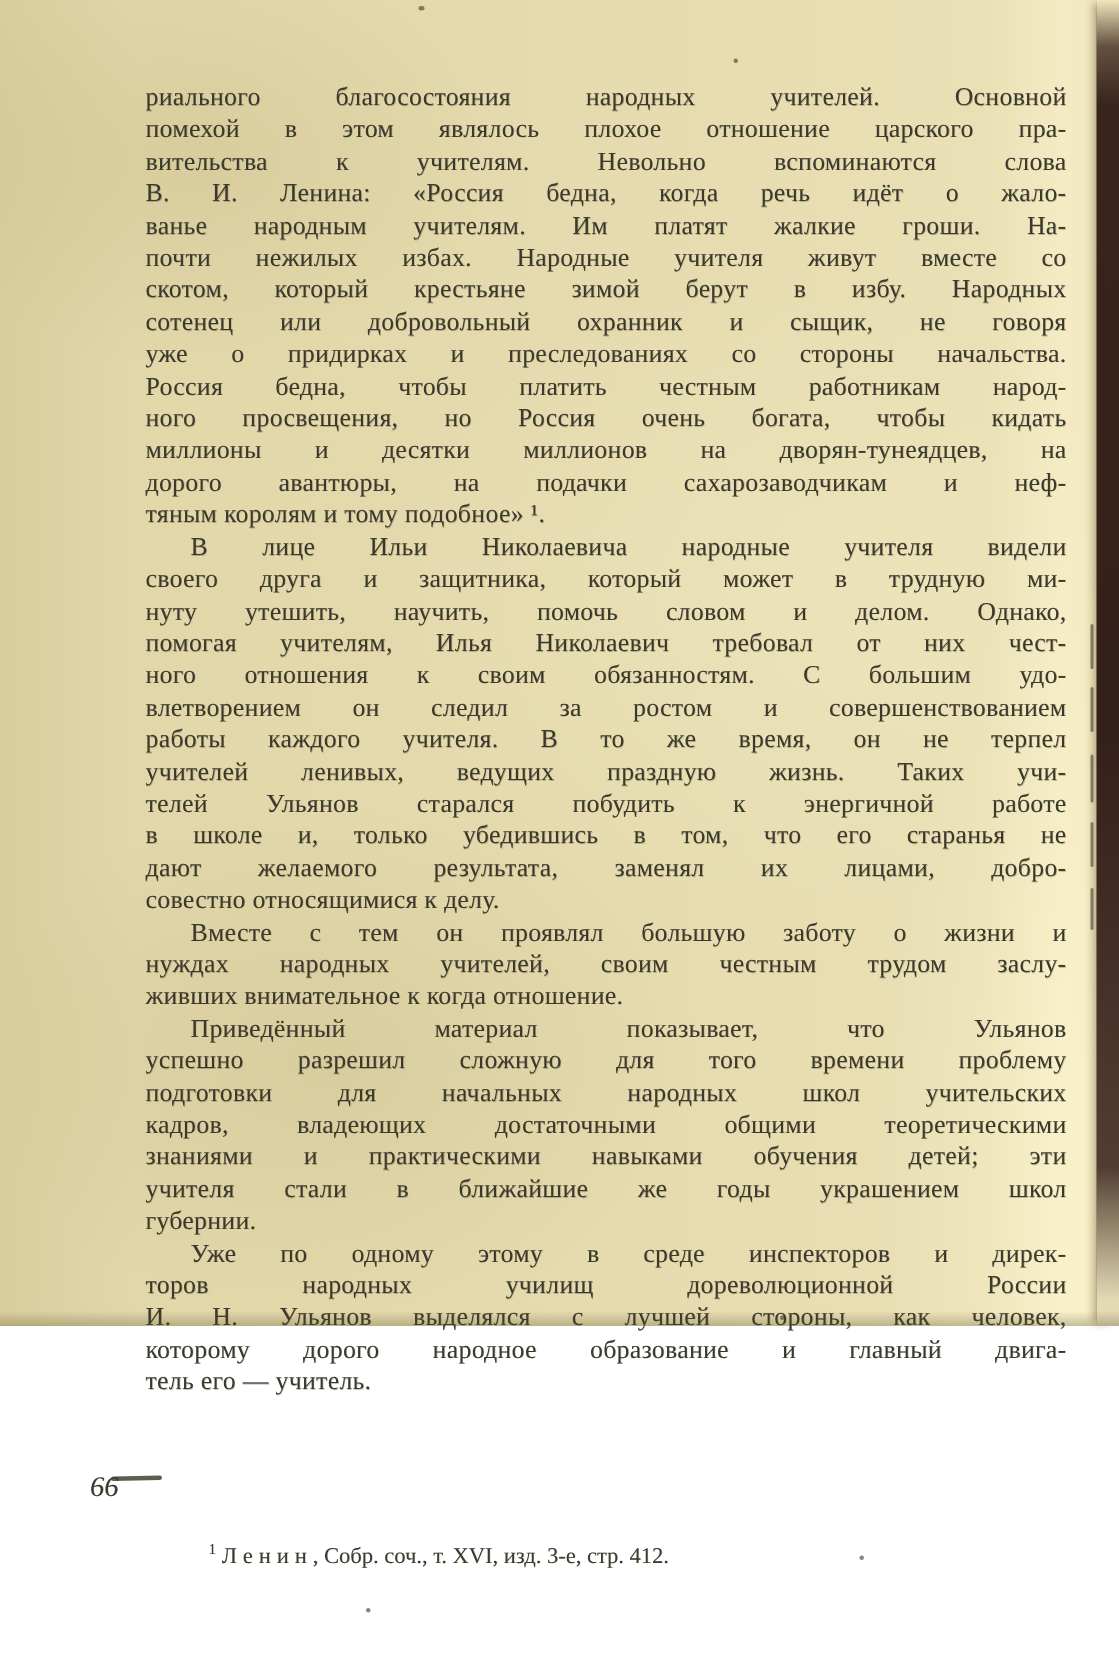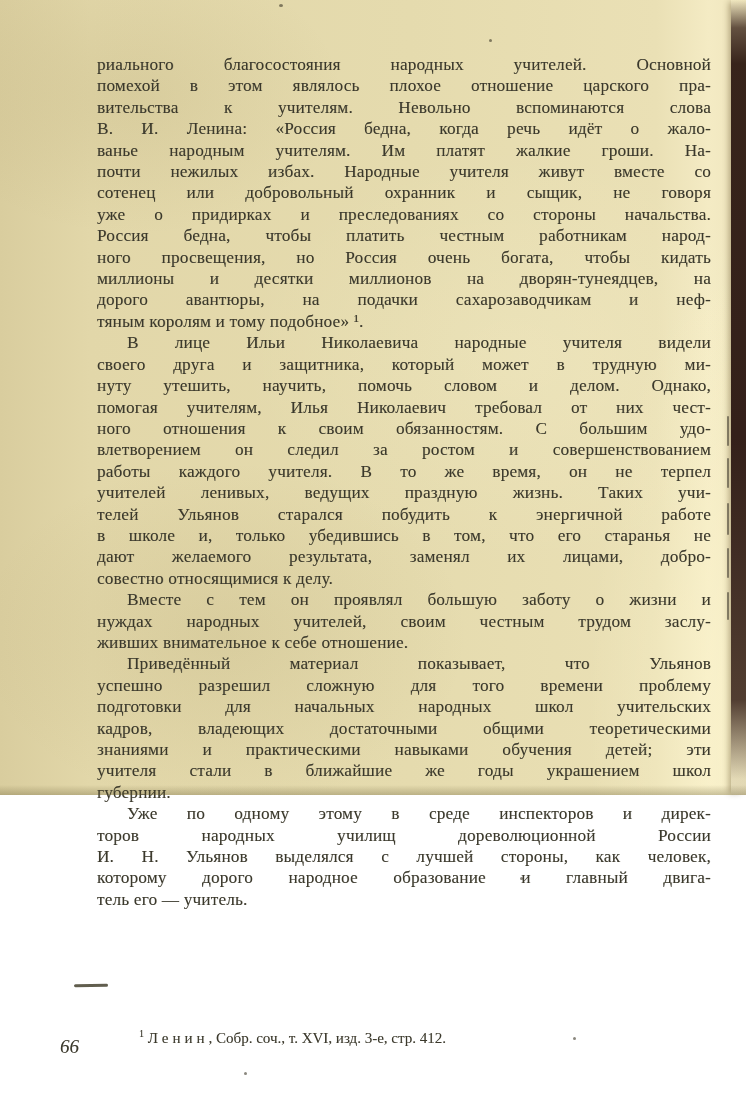--- a/index.html
+++ b/index.html
@@ -3,21 +3,21 @@
 <meta charset="utf-8">
 <style>
   html, body { margin: 0; padding: 0; }
   body {
     width: 746px; height: 1108px;
     overflow: hidden;
     font-family: "Liberation Serif", "DejaVu Serif", serif;
   }
   .page {
     position: relative;
-    width: 746px; height: 795px;
+    width: 746px; height: 884px;
     background:
       radial-gradient(ellipse 300px 200px at 18% 12%, rgba(125,105,45,0.10), transparent 70%),
       radial-gradient(ellipse 400px 300px at 70% 45%, rgba(255,250,220,0.18), transparent 70%),
       radial-gradient(ellipse 350px 250px at 30% 80%, rgba(120,100,40,0.10), transparent 70%),
       radial-gradient(ellipse 200px 600px at 99% 90%, rgba(255,248,210,0.55), transparent 75%),
       linear-gradient(90deg, #d9cd9e 0%, #e2d7a9 12%, #e5dbae 55%, #eae0b5 88%, #f4ebc4 95%, #efe5bd 100%);
   }
   .page::after { 
     content: "";
     position: absolute; left: 0; right: 0; bottom: 0; height: 10px;
@@ -56,21 +56,21 @@
   }
   .footnote {
     position: absolute; left: 97px; top: 985px; width: 600px;
     font-size: 15px; color: #3b392c;
     text-shadow: 0.3px 0.3px 0 rgba(59,57,44,0.30);
   }
   .footnote .fn-indent { padding-left: 42px; margin-top: 43px; }
   .footnote sup { font-size: 10px; }
   .fn-author { letter-spacing: 4px; }
   .page-number {
-    position: absolute; left: 60px; top: 1036px;
+    position: absolute; left: 60px; top: 981px;
     font-size: 19px; font-style: italic; color: #3b392c;
     text-shadow: 0.3px 0.3px 0 rgba(59,57,44,0.30);
   }
   .margin-mark {
     position: absolute; right: 17px; width: 2px;
     background: rgba(55,50,38,0.55); border-radius: 1px;
   }
   .speck { position: absolute; background: rgba(60,55,40,0.6); border-radius: 50%; }
 </style>
 </head>
@@ -93,20 +93,21 @@
   <div class="speck" style="left:244px;top:1072px;width:3px;height:3px;"></div>
 
   <div class="text-block">
       <div class="para">
         <div class="line firstline">риального благосостояния народных учителей. Основной</div>
         <div class="line">помехой в этом являлось плохое отношение царского пра-</div>
         <div class="line">вительства к учителям. Невольно вспоминаются слова</div>
         <div class="line">В. И. Ленина: «Россия бедна, когда речь идёт о жало-</div>
         <div class="line">ванье народным учителям. Им платят жалкие гроши. На-</div>
         <div class="line">почти нежилых избах. Народные учителя живут вместе со</div>
+        <div class="line">скотом, который крестьяне зимой берут в избу. Народных</div>
         <div class="line">сотенец или добровольный охранник и сыщик, не говоря</div>
         <div class="line">уже о придирках и преследованиях со стороны начальства.</div>
         <div class="line">Россия бедна, чтобы платить честным работникам народ-</div>
         <div class="line">ного просвещения, но Россия очень богата, чтобы кидать</div>
         <div class="line">миллионы и десятки миллионов на дворян-тунеядцев, на</div>
         <div class="line">дорого авантюры, на подачки сахарозаводчикам и неф-</div>
         <div class="line lastline">тяным королям и тому подобное» ¹.</div>
       </div>
       <div class="para indent">
         <div class="line firstline">В лице Ильи Николаевича народные учителя видели</div>
@@ -118,21 +119,21 @@
         <div class="line">работы каждого учителя. В то же время, он не терпел</div>
         <div class="line">учителей ленивых, ведущих праздную жизнь. Таких учи-</div>
         <div class="line">телей Ульянов старался побудить к энергичной работе</div>
         <div class="line">в школе и, только убедившись в том, что его старанья не</div>
         <div class="line">дают желаемого результата, заменял их лицами, добро-</div>
         <div class="line lastline">совестно относящимися к делу.</div>
       </div>
       <div class="para indent">
         <div class="line firstline">Вместе с тем он проявлял большую заботу о жизни и</div>
         <div class="line">нуждах народных учителей, своим честным трудом заслу-</div>
-        <div class="line lastline">живших внимательное к себе отношение.</div>
+        <div class="line lastline">живших внимательное к когда отношение.</div>
       </div>
       <div class="para indent">
         <div class="line firstline">Приведённый материал показывает, что Ульянов</div>
         <div class="line">успешно разрешил сложную для того времени проблему</div>
         <div class="line">подготовки для начальных народных школ учительских</div>
         <div class="line">кадров, владеющих достаточными общими теоретическими</div>
         <div class="line">знаниями и практическими навыками обучения детей; эти</div>
         <div class="line">учителя стали в ближайшие же годы украшением школ</div>
         <div class="line lastline">губернии.</div>
       </div>

